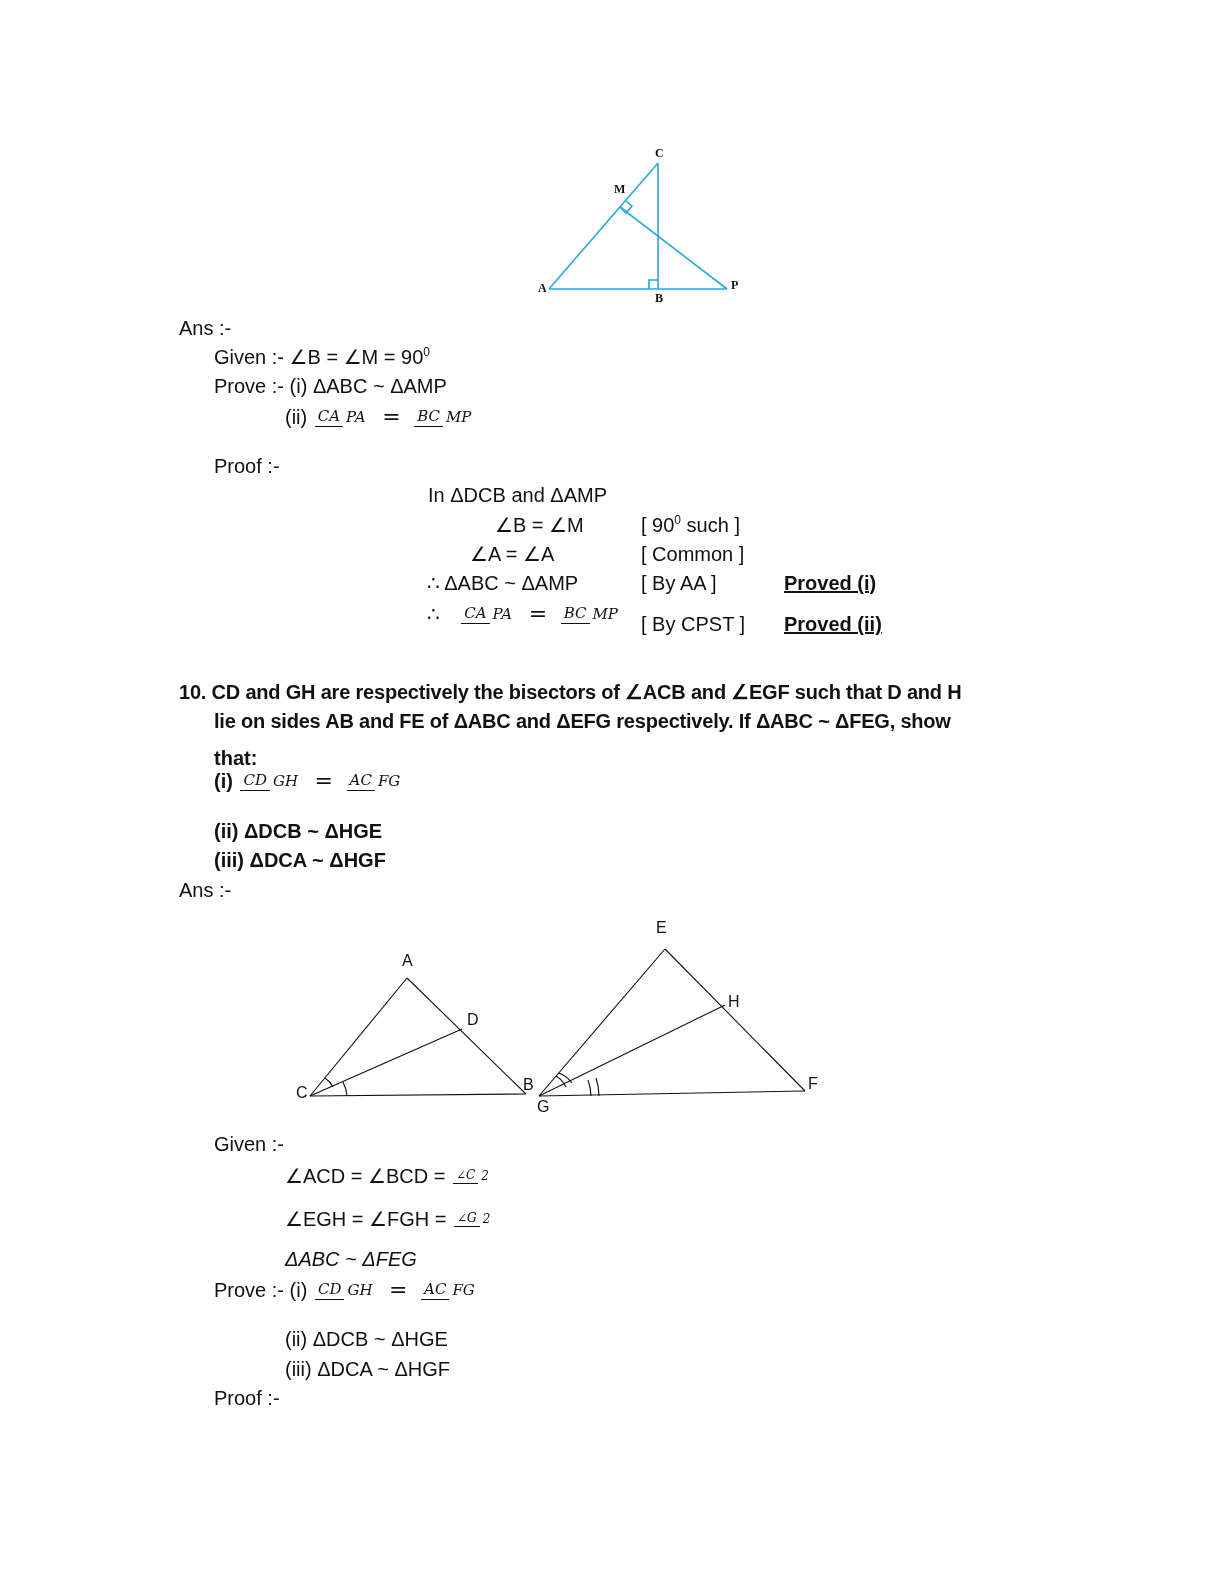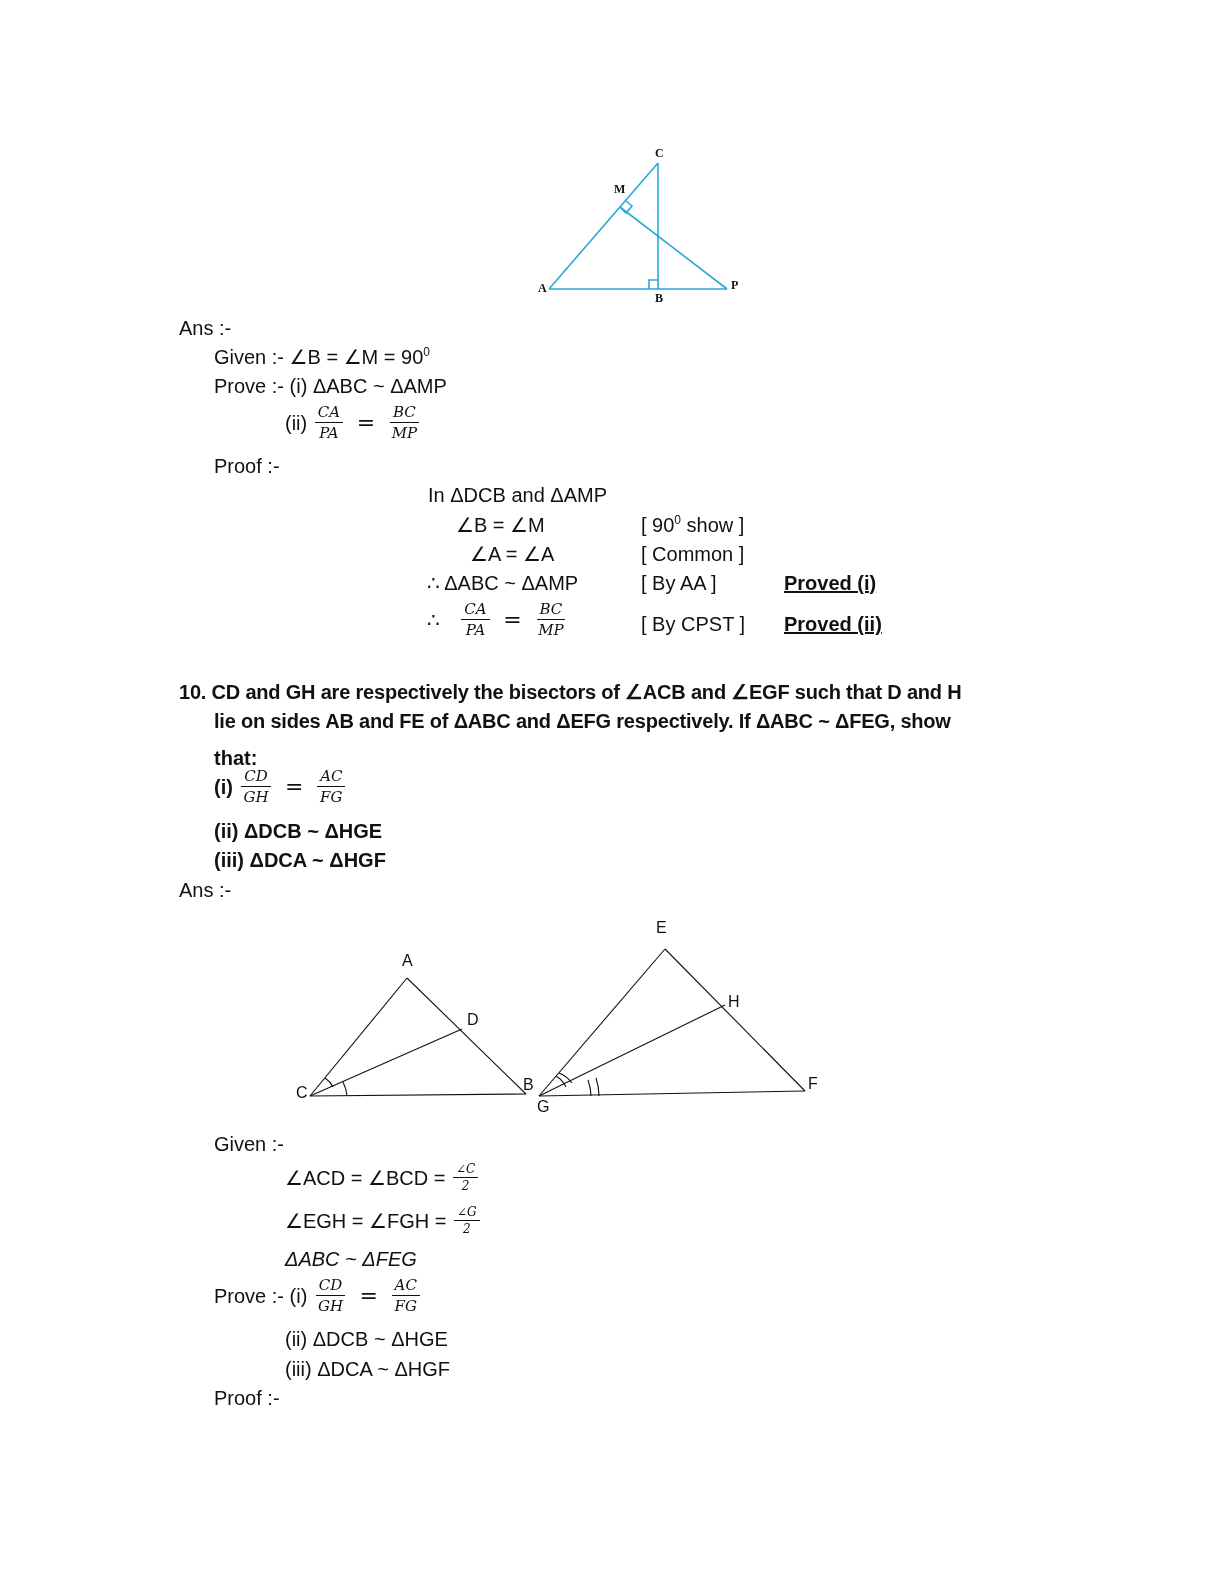--- a/index.html
+++ b/index.html
@@ -2,21 +2,21 @@
 <html><head>
   <meta charset="utf-8">
   <style>
     html, body { margin: 0; padding: 0; background: #ffffff; }
     body { width: 1224px; height: 1584px; position: relative; overflow: hidden;
            font-family: "Liberation Sans", sans-serif; color: #111; }
     .abs { position: absolute; white-space: nowrap; }
     .t { font-size: 20px; line-height: 24px; }
     .b { font-weight: bold; }
     .u { text-decoration: underline; font-weight: bold; }
-    .frac { display: inline-flex; flex-direction: column; align-items: center;
+    .frac { display: inline-flex; flex-direction: row; align-items: center;
             vertical-align: middle; font-family: "DejaVu Serif", serif; font-style: italic;
             font-size: 15px; line-height: 18px; margin: 0 2px; }
     .frac .num { padding: 0 3px 1px 3px; border-bottom: 1.2px solid #111; }
     .frac .den { padding: 1px 3px 0 3px; text-align: center; }
     .frac.small { font-size: 12px; line-height: 14px; }
     .eq { font-family: "DejaVu Serif", serif; font-size: 22px; margin: 0 6px; vertical-align: middle; }
     sup { font-size: 12px; vertical-align: 8px; line-height: 0; }
     svg text { font-family: "Liberation Serif", serif; }
   </style>
 </head>
@@ -54,23 +54,23 @@
   <span class="eq">=</span>
   <span class="frac">
     <span class="num">BC</span>
     <span class="den">MP</span>
   </span>
 </div>
 <div class="abs t" style="left:214px; top:454px;">Proof :-</div>
 
 <div class="abs t" style="left:428px; top:483px;">In ΔDCB and ΔAMP</div>
 
-<div class="abs t" style="left:456px; top:513px;">∠B = ∠M</div>
+<div class="abs t" style="left:495px; top:513px;">∠B = ∠M</div>
 <div class="abs t" style="left:641px; top:513px;">
-  <span>[ 90</span><sup>0</sup><span> show ]</span>
+  <span>[ 90</span><sup>0</sup><span> such ]</span>
 </div>
 
 <div class="abs t" style="left:470px; top:542px;">∠A = ∠A</div>
 <div class="abs t" style="left:641px; top:542px;">[ Common ]</div>
 
 <div class="abs t" style="left:427px; top:571px;">∴ ΔABC ~  ΔAMP</div>
 <div class="abs t" style="left:641px; top:571px;">[ By AA ]</div>
 <div class="abs t u" style="left:784px; top:571px;text-align:center;">Proved (i)</div>
 
 <div class="abs t" style="left:427px; top:600px;">

